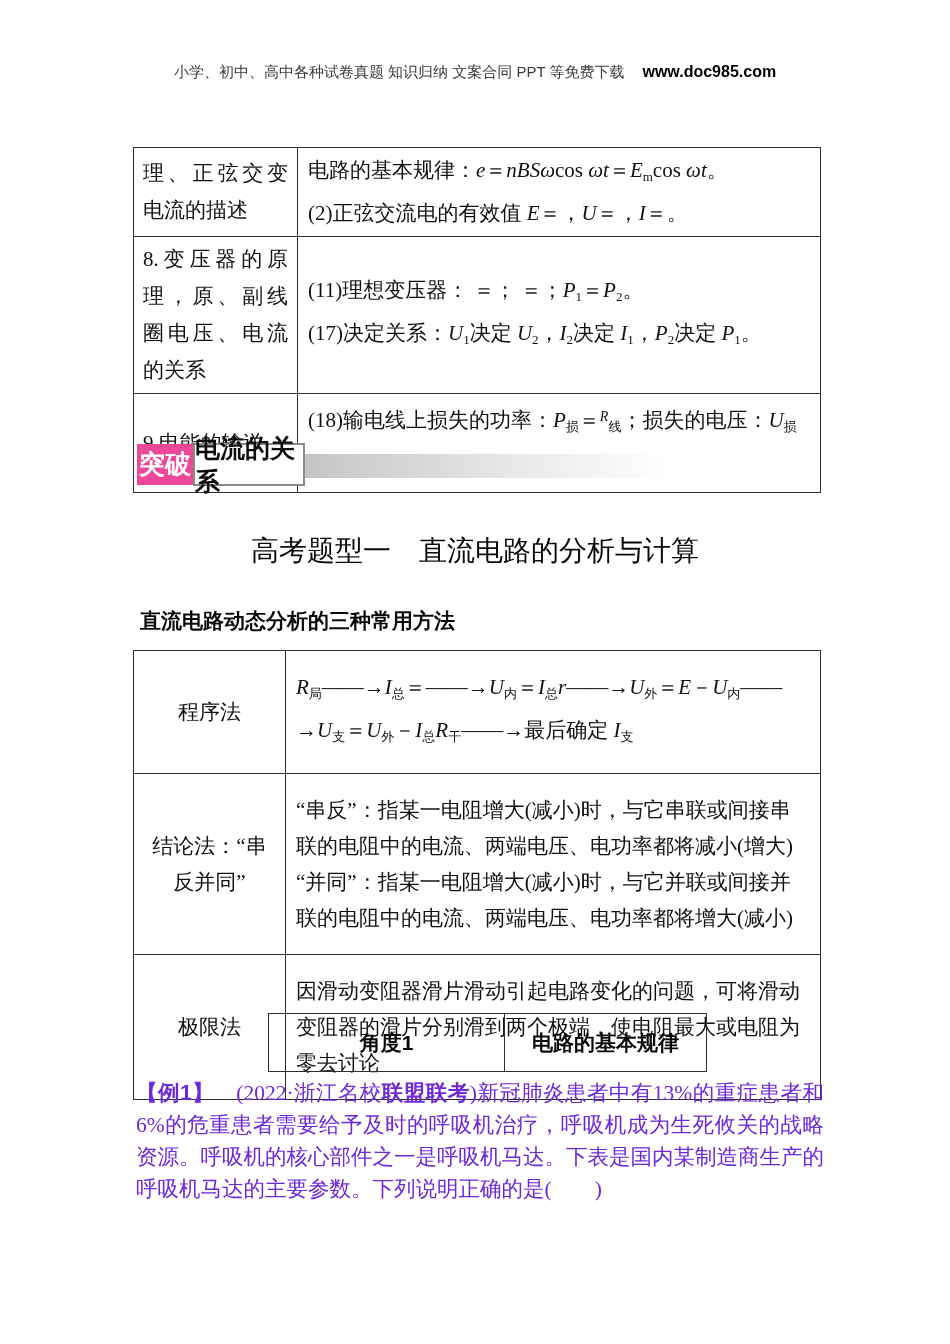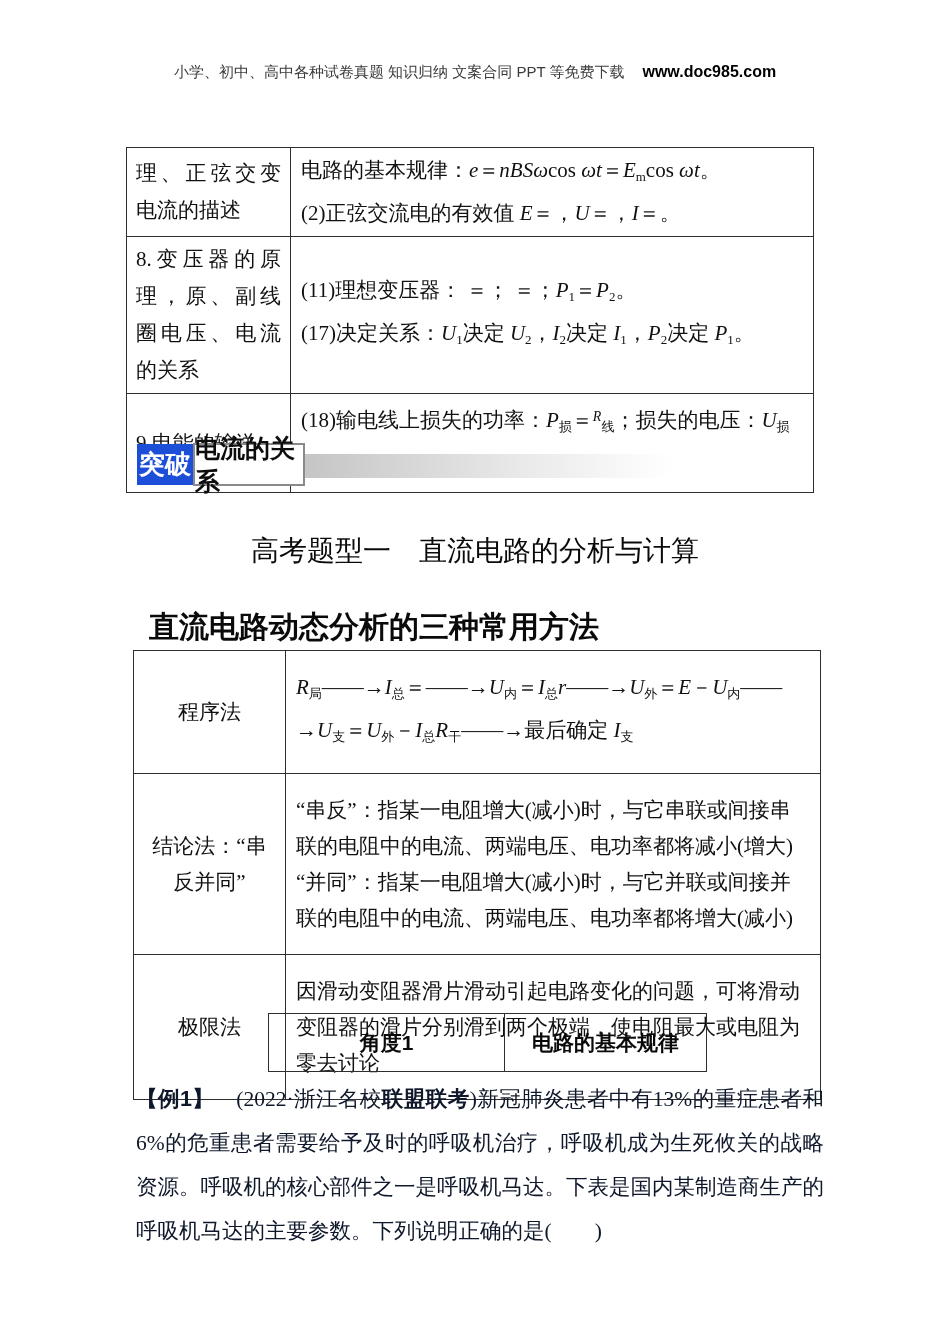--- a/index.html
+++ b/index.html
@@ -6,51 +6,51 @@
   .page{position:relative;width:950px;height:1344px;background:#ffffff;overflow:hidden;
         font-family:"Liberation Serif","DejaVu Serif",serif;color:#111;}
   
   .hdr{position:absolute;top:63px;left:0;width:950px;text-align:center;
        font-family:"Liberation Sans","DejaVu Sans",sans-serif;font-size:15px;color:#3a3a3a;}
   .hdr .site{font-weight:bold;color:#000;margin-left:18px;font-size:16px;}
   
   table.doc{border-collapse:collapse;table-layout:fixed;}
   table.doc td{border:1.5px solid #2e2e2e;vertical-align:middle;font-size:21px;}
   
-  .t1{position:absolute;left:126px;top:147px;width:688px;}
+  .t1{position:absolute;left:133px;top:147px;width:688px;}
   .t1 td{line-height:37px;}
   .t1 .c-topic{width:145px;padding:4px 9px;text-align:justify;text-align-last:left;}
   .t1 .c-body{padding:4px 10px;}
   
   .t2{position:absolute;left:133px;top:650px;width:688px;}
   .t2 td{line-height:36px;}
   .t2 .c-method{width:135px;padding:2px 8px;text-align:center;}
   .t2 .c-body{padding:18px 10px;}
   
   .strip{position:absolute;left:137px;top:454px;width:546px;height:24px;
          background:linear-gradient(to right,#a9a9a9,#e9e9e9 70%,#ffffff 98%);}
   .tagbox{position:absolute;left:137px;top:444px;width:56px;height:41px;
-          background:#1d4ed8;color:#fff;display:flex;align-items:center;justify-content:center;
+          background:#ec4899;color:#fff;display:flex;align-items:center;justify-content:center;
           font-family:"Liberation Sans","DejaVu Sans",sans-serif;font-weight:bold;font-size:26px;}
   .titlebox{position:absolute;left:193px;top:443px;width:108px;height:39px;
             background:#fff;border:2px solid #8a8a8a;display:flex;align-items:center;justify-content:center;
             font-family:"Liberation Sans","DejaVu Sans",sans-serif;font-weight:bold;font-size:25px;color:#0d0d0d;}
   
   .sec-title{position:absolute;left:0;top:532px;width:950px;text-align:center;
              font-family:"Liberation Sans","DejaVu Sans",sans-serif;font-weight:normal;font-size:28px;color:#0a0a0a;}
-  .methods-hd{position:absolute;left:149px;top:607px;
-              font-family:"Liberation Sans","DejaVu Sans",sans-serif;font-weight:bold;font-size:30px;color:#0a0a0a;}
+  .methods-hd{position:absolute;left:140px;top:607px;
+              font-family:"Liberation Sans","DejaVu Sans",sans-serif;font-weight:bold;font-size:21px;color:#0a0a0a;}
   
   .t3{position:absolute;left:268px;top:1013px;width:439px;height:59px;}
   .t3 td{border:2px solid #1f1f1f;text-align:center;
          font-family:"Liberation Sans","DejaVu Sans",sans-serif;font-weight:bold;font-size:22px;color:#0a0a0a;}
   .t3 .c-angle{width:233px;}
   
   .example{position:absolute;left:136px;top:1077px;width:688px;
-           font-size:21.5px;line-height:44px;text-align:justify;color:#0f172a;}
+           font-size:21.5px;line-height:32px;text-align:justify;color:#6d28d9;}
   
   .s-i{font-style:italic;}
   .s-b{font-weight:bold;font-family:"Liberation Sans","DejaVu Sans",sans-serif;}
   .s-sub{font-size:13px;vertical-align:-4px;}
   .s-sup{font-size:14px;vertical-align:6px;}
   .line{display:block;}
 </style>
 </head>
 <body>
 

